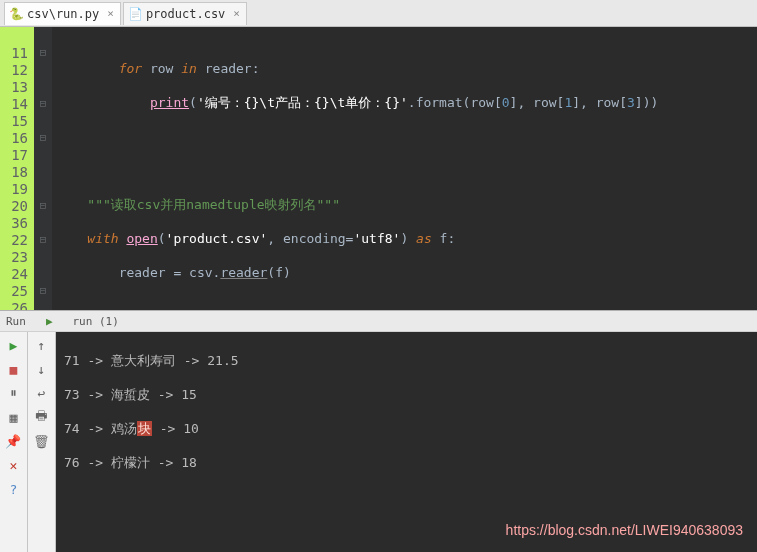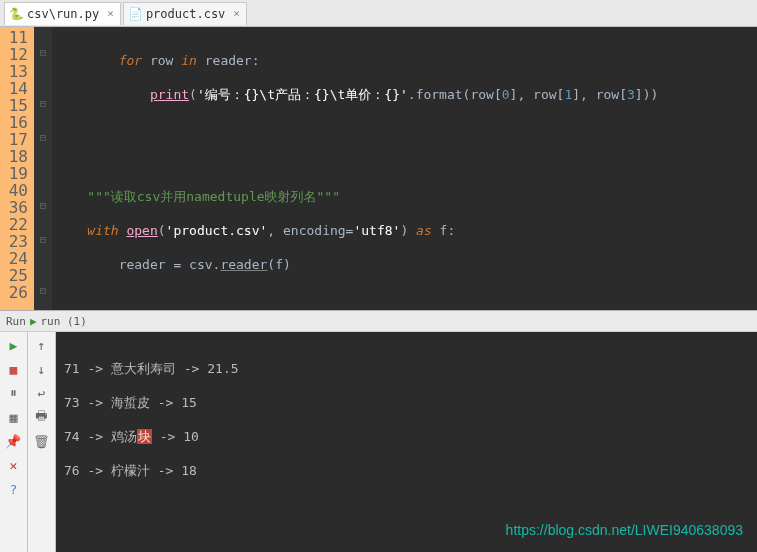--- a/index.html
+++ b/index.html
@@ -47,38 +47,38 @@
       margin-left: 4px;
     }
     .editor {
       display: flex;
       background: #2b2b2b;
       height: 283px;
       overflow: hidden;
     }
     .gutter {
       width: 34px;
-      background: #fdba74;
+      background: #bef264;
       color: #606366;
       text-align: right;
-      padding: 2px 6px 2px 2px;
-      line-height: 17px;
-      font-size: 16px;
+      padding: 18px 6px 2px 2px;
+      line-height: 17px;
+      font-size: 14px;
     }
     .fold-col {
       width: 18px;
       background: #313335;
       color: #606366;
       line-height: 17px;
       font-size: 11px;
       text-align: center;
     }
     .code {
       flex: 1;
-      padding: 8px 4px;
+      padding: 16px 4px;
       line-height: 17px;
       color: #a9b7c6;
       white-space: pre;
       overflow: hidden;
     }
     .kw { color: #cc7832; font-style: italic; }
     .kw2 { color: #cc7832; }
     .fn { color: #f9a8d4; text-decoration: underline; }
     .str { color: #ffffff; }
     .num { color: #6897bb; }
@@ -88,21 +88,21 @@
     .run-panel-header {
       height: 22px;
       background: #eaeaea;
       display: flex;
       align-items: center;
       font-size: 11px;
       color: #555;
       border-top: 1px solid #b0b0b0;
       border-bottom: 1px solid #d0d0d0;
       padding-left: 6px;
-      gap: 4px;
+      gap: 20px;
     }
     .run-panel-header .run-icon { color: #4a8e3a; }
     .run-body {
       display: flex;
       background: #2b2b2b;
       height: 220px;
     }
     .run-toolbar {
       width: 28px;
       background: #f2f2f2;
@@ -135,32 +135,31 @@
     .tb-btn.close { color: #c0392b; }
     .tb-btn.help { color: #5488c7; }
     .console {
       flex: 1;
       padding: 3px 8px;
       color: #bbbbbb;
       line-height: 17px;
       white-space: pre;
       font-size: 13px;
       overflow: hidden;
-      margin-top: 8px;
     }
     .console-line .highlight-box {
       background: #b8473a;
       color: #ffe0d8;
       padding: 0 1px;
     }
     .watermark {
       position: absolute;
       bottom: 14px;
       right: 14px;
-      color: #14b8a6;
+      color: #fca5a5;
       font-size: 14px;
       font-family: Arial, sans-serif;
     }
   </style>
 </head>
 <body>
 
 <div class="tabs-bar">
   <div class="tab active">
     <span class="tab-icon">🐍</span>
@@ -178,21 +177,21 @@
   <div class="gutter">
     <div>11</div>
     <div>12</div>
     <div>13</div>
     <div>14</div>
     <div>15</div>
     <div>16</div>
     <div>17</div>
     <div>18</div>
     <div>19</div>
-    <div>40</div>
+    <div>20</div>
     <div>36</div>
     <div>22</div>
     <div>23</div>
     <div>24</div>
     <div>25</div>
     <div>26</div>
   </div>
   <div class="fold-col">
     <div>&nbsp;</div>
     <div>⊟</div>

